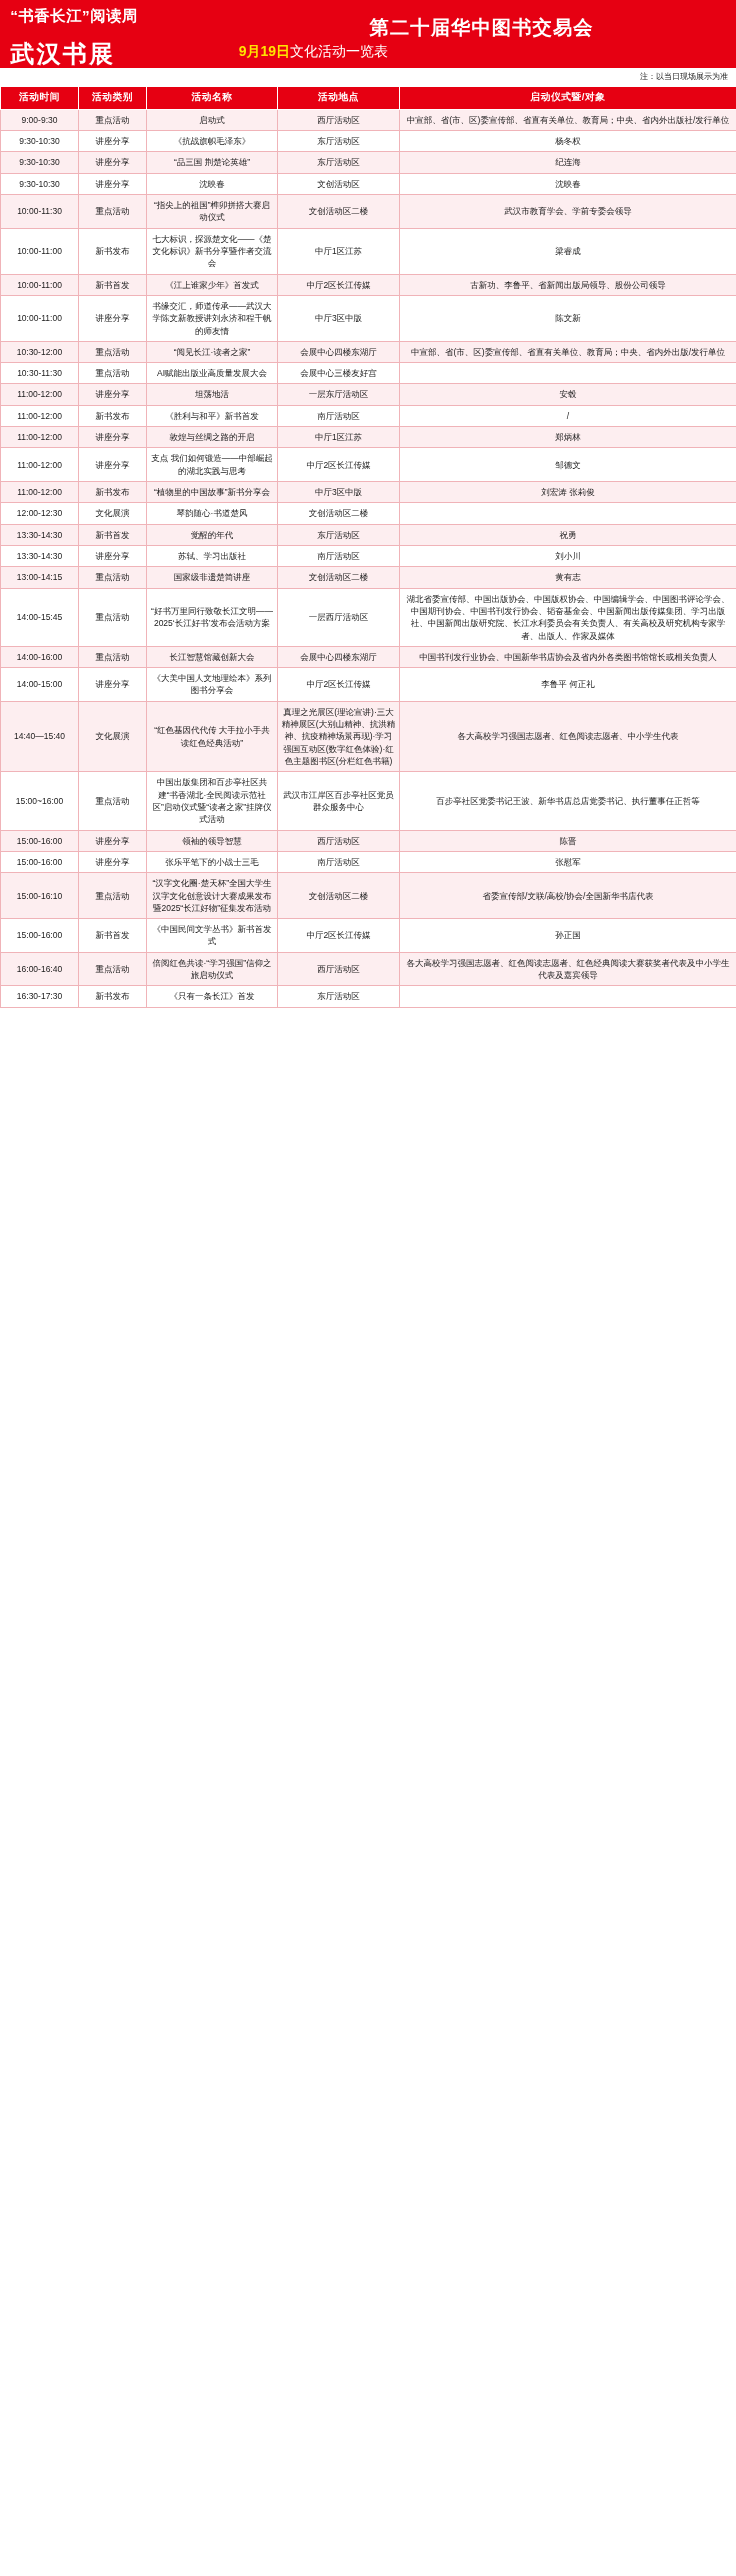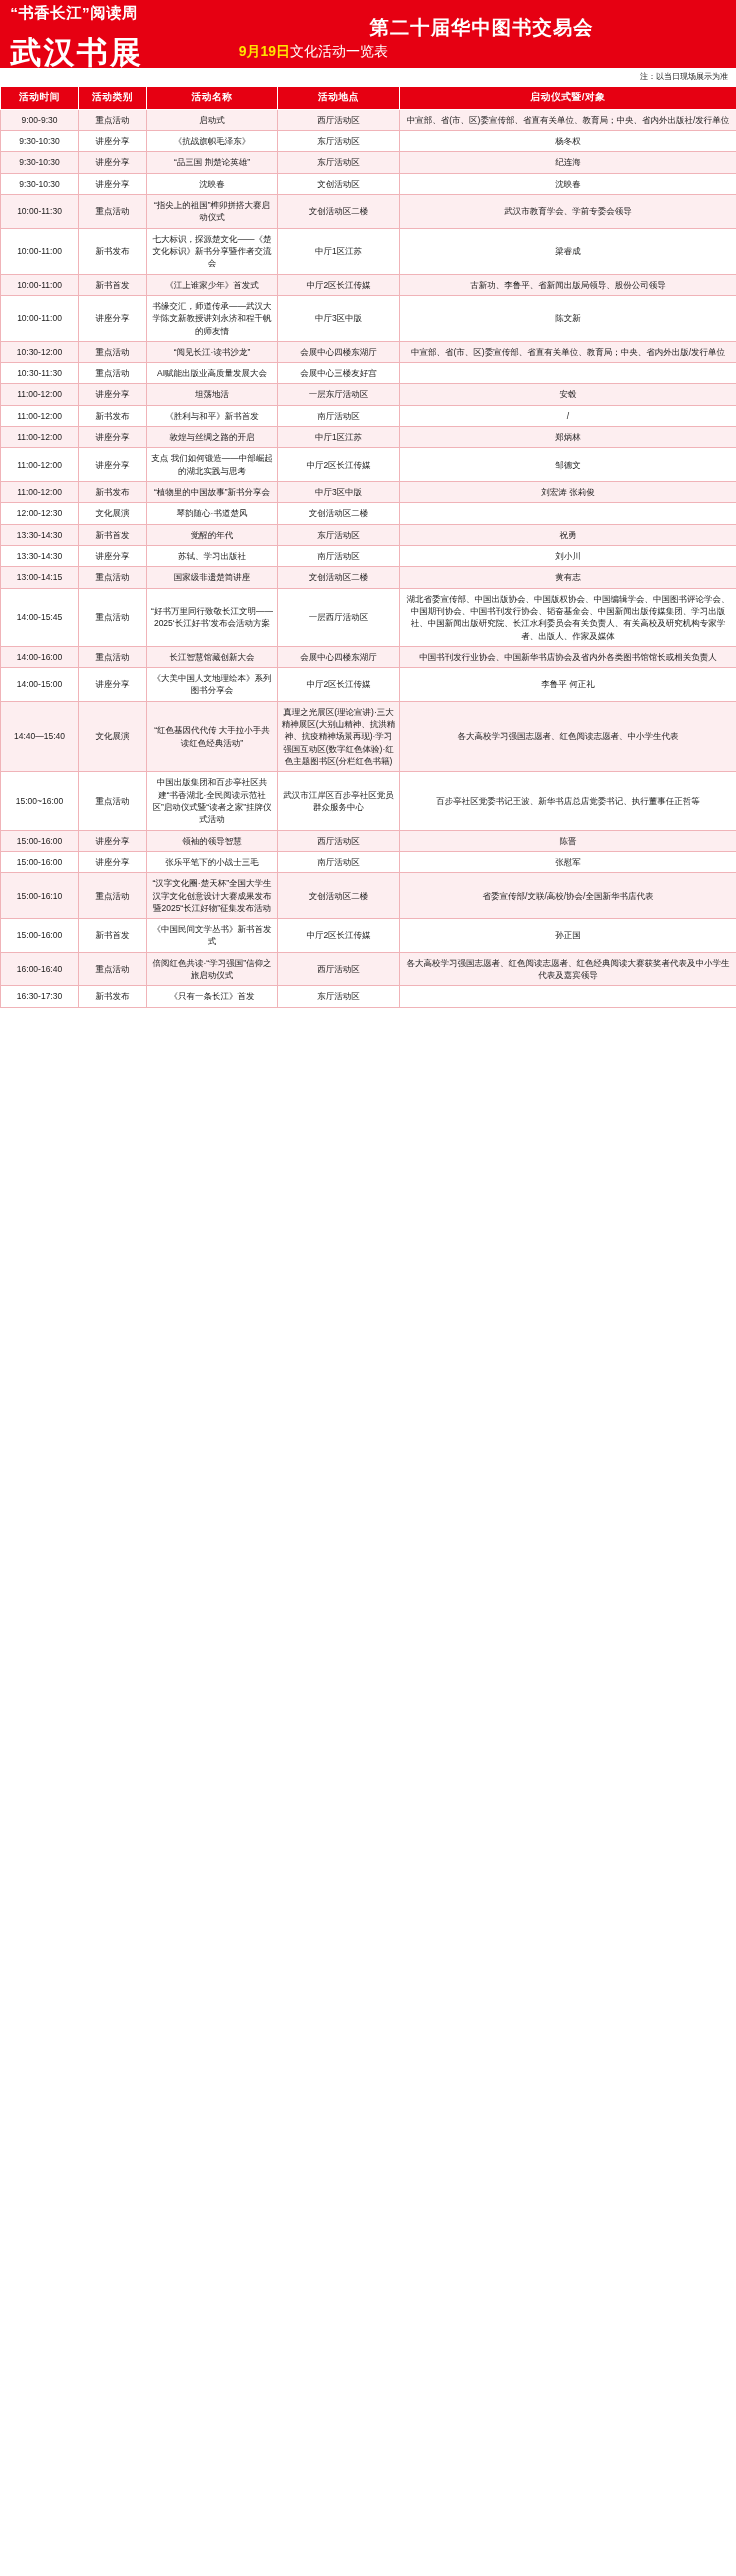--- a/index.html
+++ b/index.html
@@ -28,21 +28,21 @@
     flex-direction: column;
     justify-content: center;
   }
   .header-left .line1 {
     font-size: 15.3px;
     letter-spacing: 0.6px;
     font-weight: bold;
     line-height: 1.15;
   }
   .header-left .line2 {
-    font-size: 31px;
+    font-size: 24px;
     font-weight: bold;
     letter-spacing: 2.3px;
     line-height: 1.05;
     margin-top: 16px;
   }
   .header-right {
     flex: 1;
     padding: 8px 11.4px 0 5.7px;
     color: #ffffff;
     display: flex;
@@ -203,21 +203,21 @@
         <tr class="plain">
           <td class="time tall">10:00-11:00</td>
           <td class="cat tall">讲座分享</td>
           <td class="name tall">书缘交汇，师道传承——武汉大学陈文新教授讲刘永济和程千帆的师友情</td>
           <td class="place tall">中厅3区中版</td>
           <td class="guest tall">陈文新</td>
         </tr>
         <tr class="alt">
           <td class="time tall">10:30-12:00</td>
           <td class="cat tall">重点活动</td>
-          <td class="name tall">“阅见长江·读书沙龙”</td>
+          <td class="name tall">“阅见长江·读者之家”</td>
           <td class="place tall">会展中心四楼东湖厅</td>
           <td class="guest tall">中宣部、省(市、区)委宣传部、省直有关单位、教育局；中央、省内外出版/发行单位</td>
         </tr>
         <tr class="plain">
           <td class="time tall">10:30-11:30</td>
           <td class="cat tall">重点活动</td>
           <td class="name tall">AI赋能出版业高质量发展大会</td>
           <td class="place tall">会展中心三楼友好宫</td>
           <td class="guest tall"></td>
         </tr>

